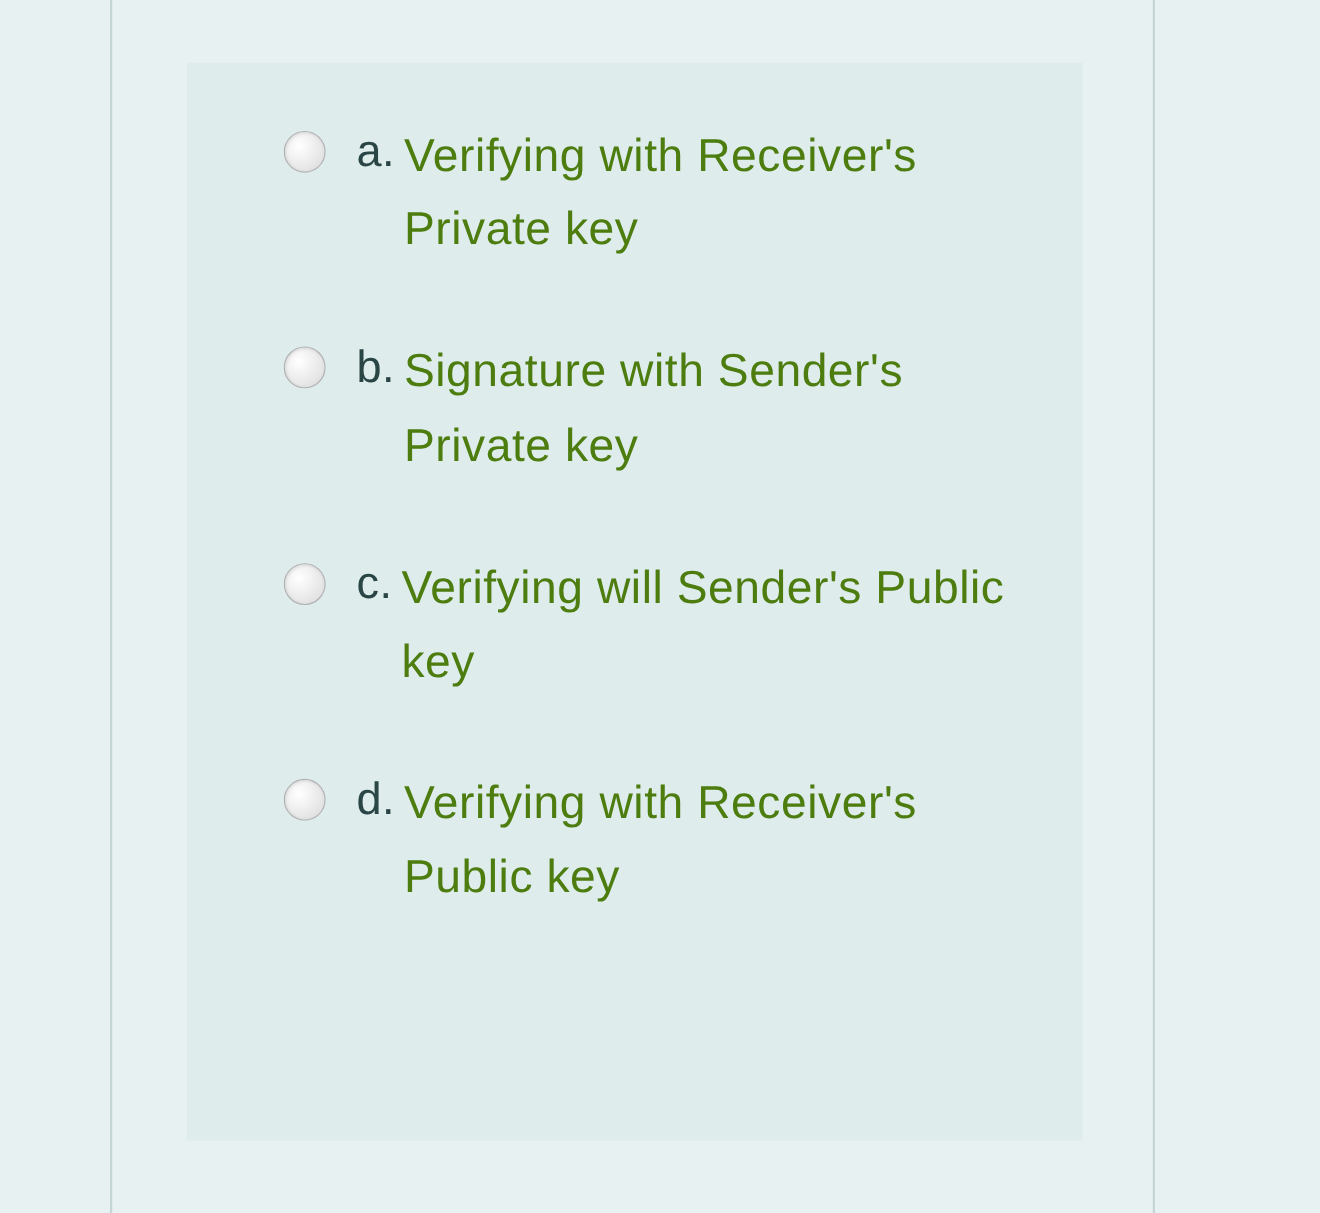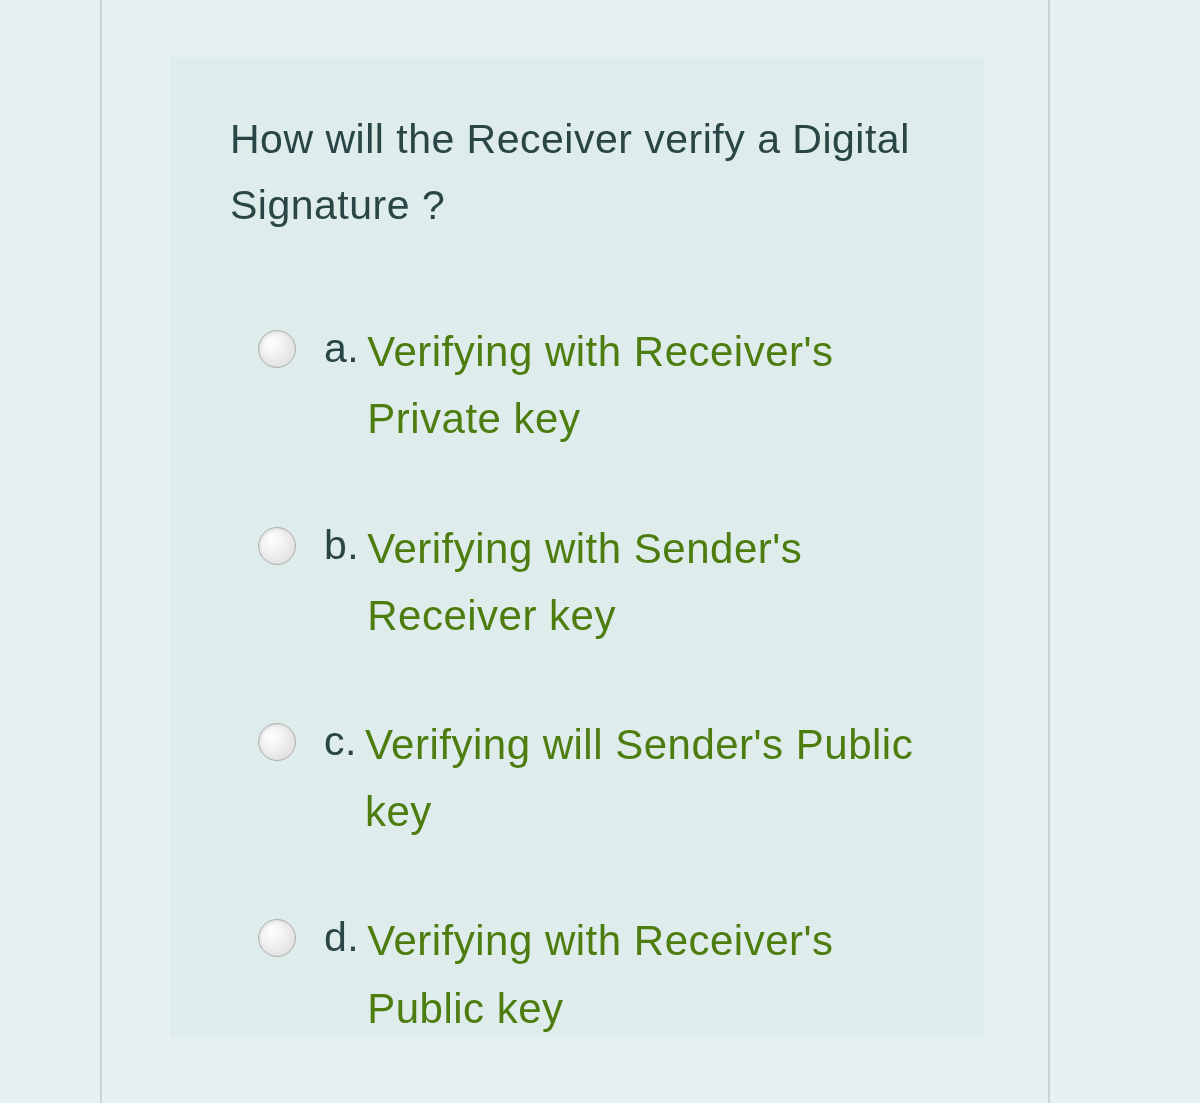--- a/index.html
+++ b/index.html
@@ -81,37 +81,36 @@
       letter-spacing: 0.5px;
       line-height: 1.6;
     }
   </style>
 </head>
 <body>
 
 <div class="outer-border"></div>
 
 <div class="question-card">
-  <div class="question-text">How will the Receiver verify a Digital Signature ?</div>
 
   <div class="options-container">
 
     <div class="option-row">
       <div class="radio"></div>
       <div class="option-text-container">
         <div class="option-letter">a.</div>
         <div class="option-text">Verifying with Receiver's Private key</div>
       </div>
     </div>
 
     <div class="option-row">
       <div class="radio"></div>
       <div class="option-text-container">
         <div class="option-letter">b.</div>
-        <div class="option-text">Verifying with Sender's Receiver key</div>
+        <div class="option-text">Signature with Sender's Private key</div>
       </div>
     </div>
 
     <div class="option-row">
       <div class="radio"></div>
       <div class="option-text-container">
         <div class="option-letter">c.</div>
         <div class="option-text">Verifying will Sender's Public key</div>
       </div>
     </div>

